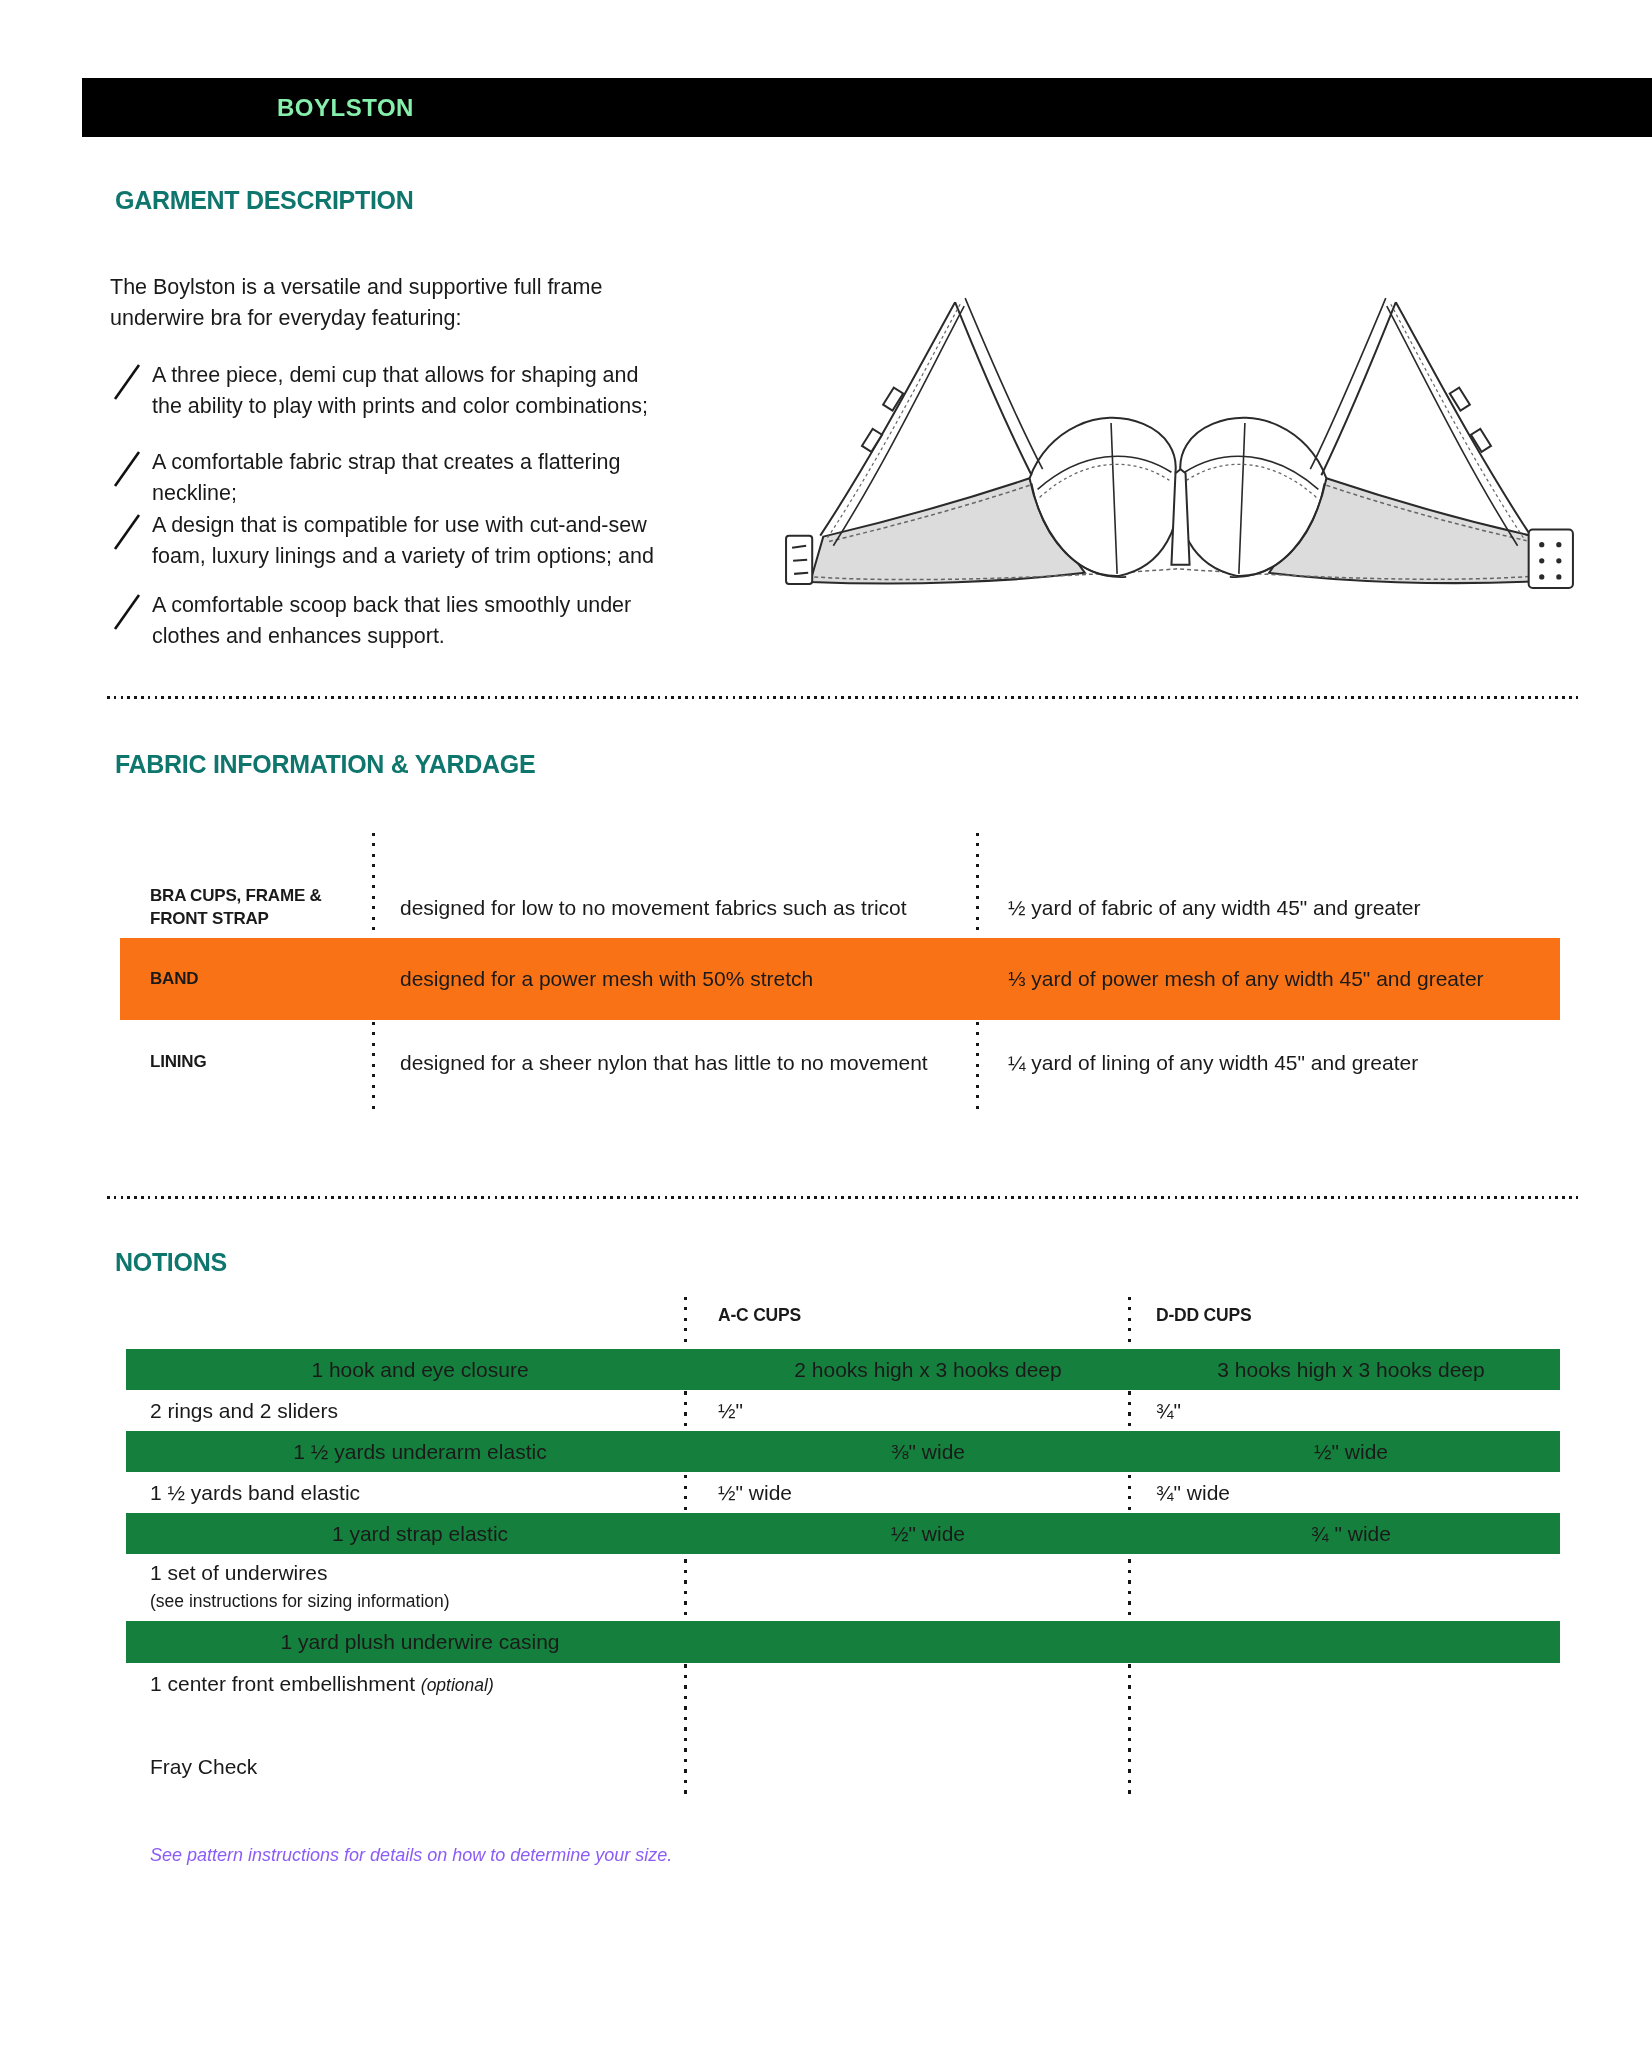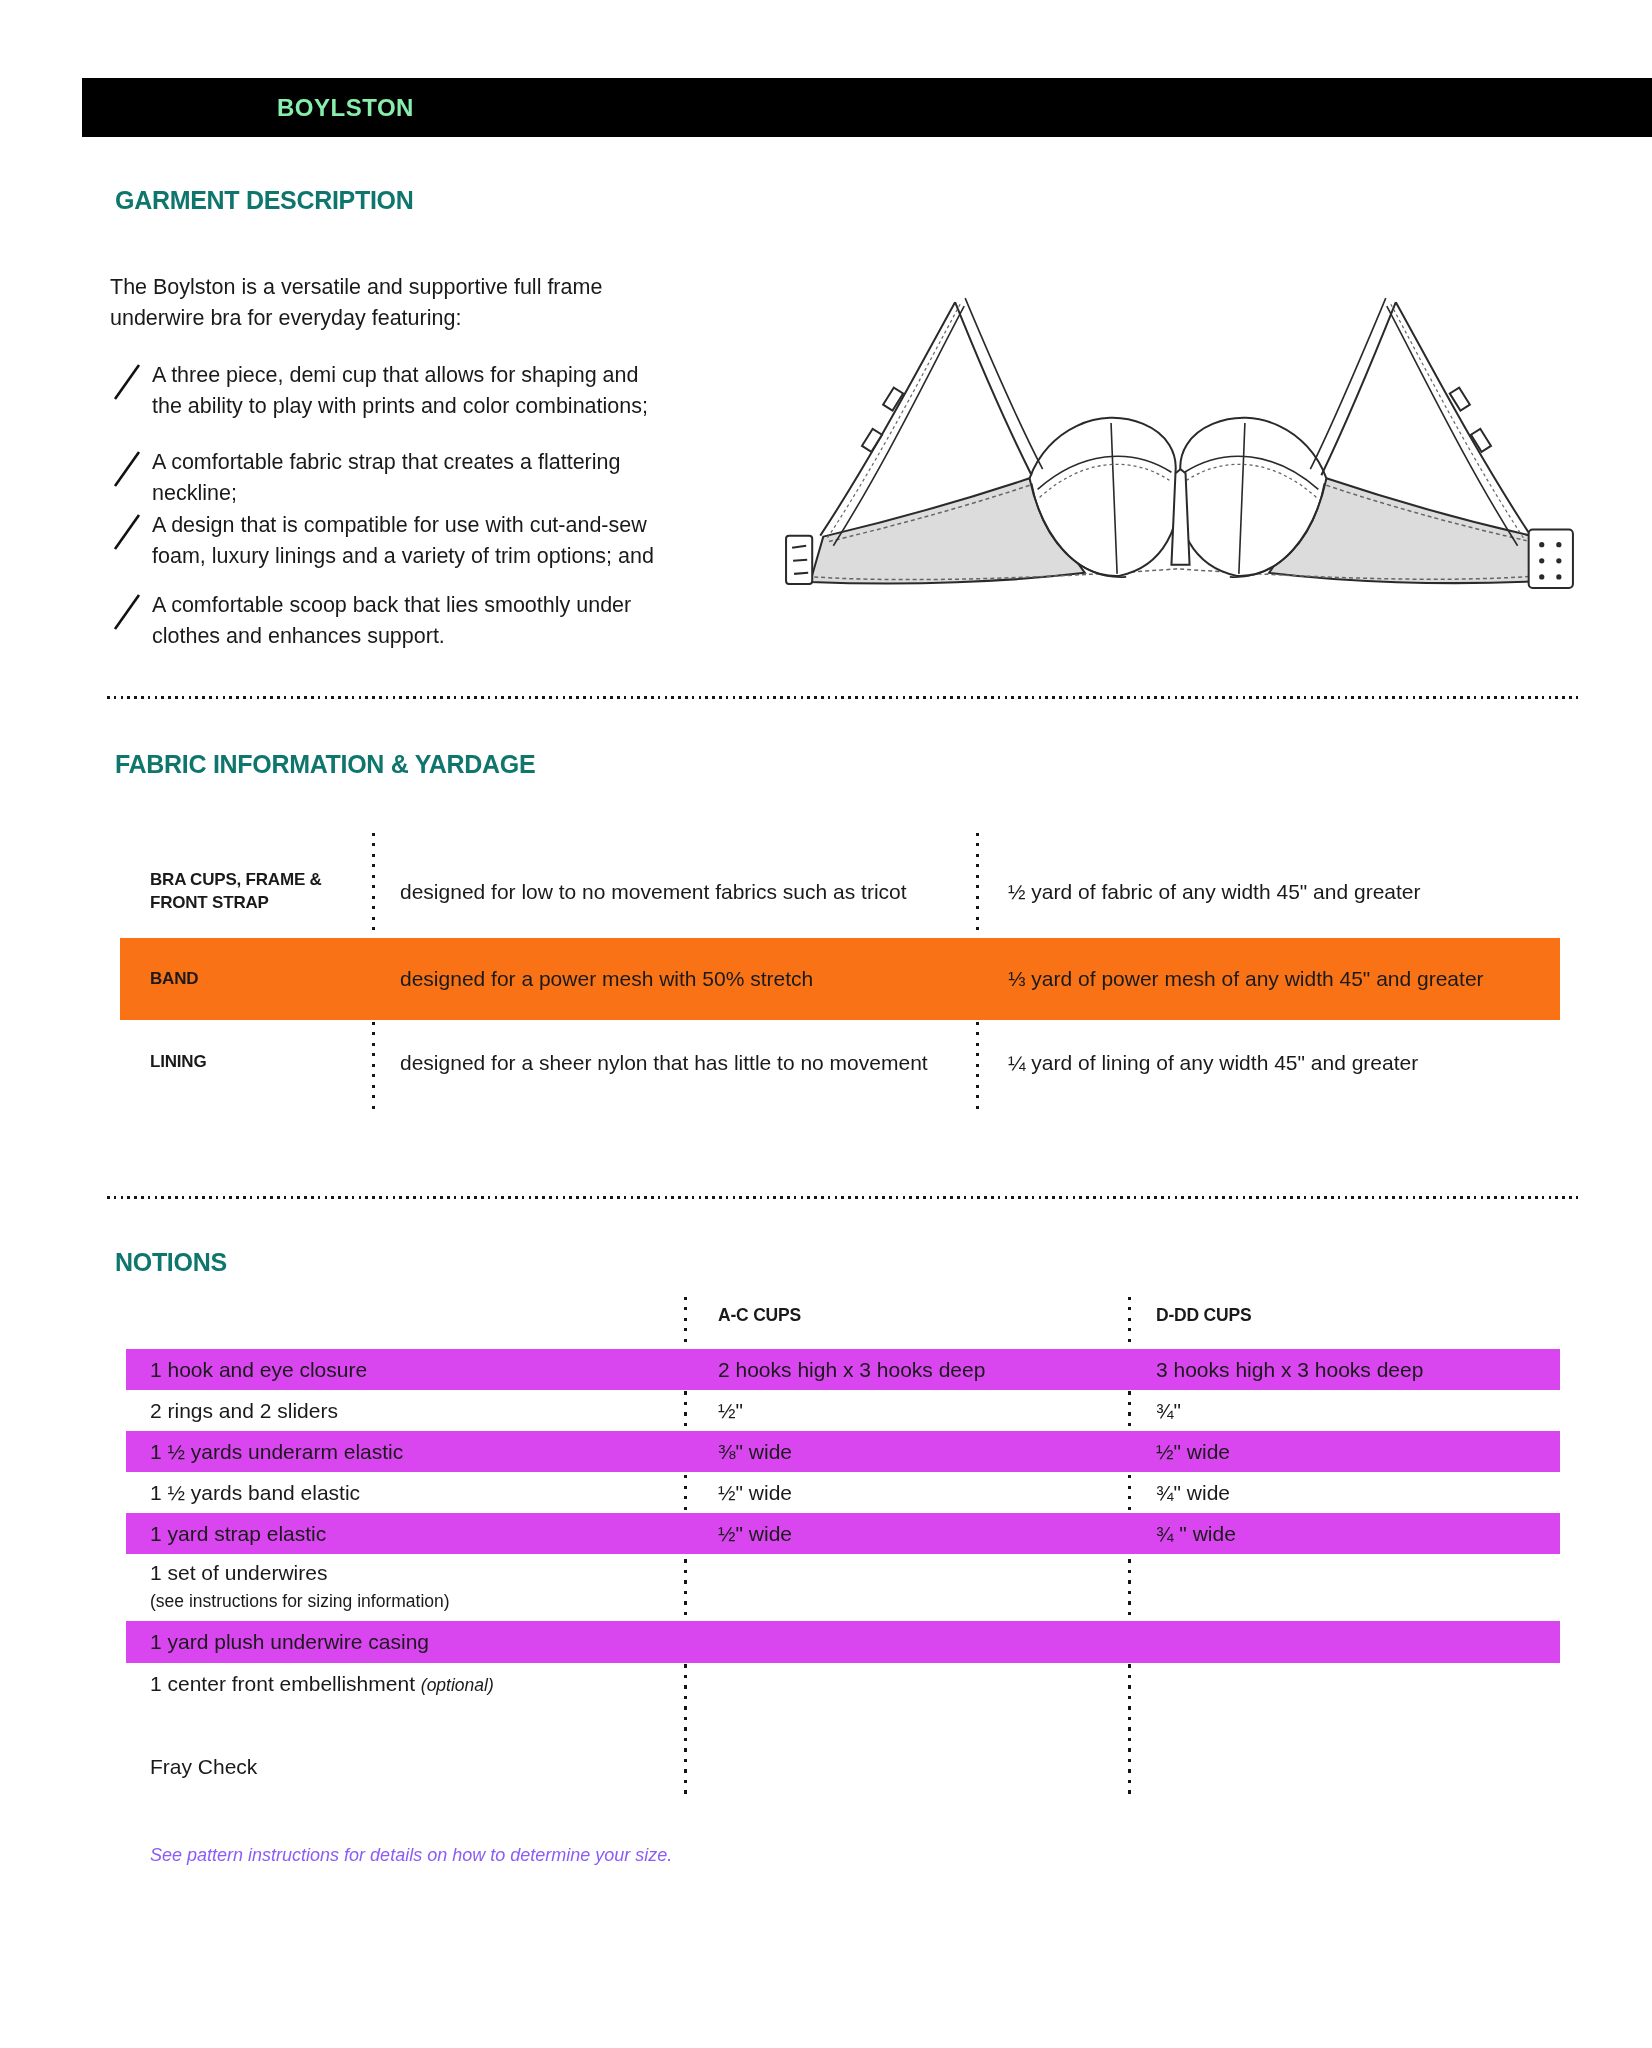--- a/index.html
+++ b/index.html
@@ -30,21 +30,21 @@
   .f-row{position:absolute;left:0;width:1440px;display:flex;align-items:center;}
   .f-row.shaded{background:#f97316;}
   .f-label{position:absolute;left:30px;width:210px;font-size:17px;font-weight:bold;line-height:1.35;letter-spacing:-.2px;}
   .f-desc{position:absolute;left:280px;width:560px;font-size:21px;}
   .f-yard{position:absolute;left:888px;width:540px;font-size:21px;}
 
   
   .notions-table{position:absolute;left:126px;top:1297px;width:1434px;height:500px;}
   .n-colhead{position:absolute;top:8px;font-size:17.5px;font-weight:bold;letter-spacing:-.2px;}
   .n-row{position:absolute;left:0;width:1434px;}
-  .n-row.shaded{background:#d946ef;}
+  .n-row.shaded{background:#15803d;text-align:center;}
   .n-item{position:absolute;left:24px;width:540px;font-size:21px;}
   .n-ac{position:absolute;left:592px;width:420px;font-size:21px;}
   .n-ddd{position:absolute;left:1030px;width:390px;font-size:21px;}
   .cell-mid{top:50%;transform:translateY(-50%);}
   .note-inline{font-style:italic;font-size:17.5px;}
   .note-below{display:block;font-size:17.5px;margin-top:6px;}
 
   .footnote{position:absolute;left:150px;top:1845px;font-size:18px;font-style:italic;color:#8b5cf6;}
 
   .bra-illustration{position:absolute;left:778px;top:272px;width:805px;height:322px;}
@@ -151,21 +151,21 @@
   </svg>
 
   <div class="dotted-h" style="top:696px;"></div>
 
   <div class="section-heading" style="left:115px;top:750px;">FABRIC INFORMATION &amp; YARDAGE</div>
 
   <div class="fabric-table">
     <div class="dotted-v" style="left:252px;top:-12px;height:280px;"></div>
     <div class="dotted-v" style="left:856px;top:-12px;height:280px;"></div>
 
-    <div class="f-row" style="top:0;height:93px;text-decoration:underline;">
+    <div class="f-row" style="top:16px;height:93px;text-decoration:underline;">
       <div class="f-label">BRA CUPS, FRAME  &amp; FRONT STRAP</div>
       <div class="f-desc">designed for low to no movement fabrics such as tricot</div>
       <div class="f-yard">½ yard of fabric of any width 45" and greater</div>
     </div>
     <div class="f-row shaded" style="top:93px;height:82px;">
       <div class="f-label">BAND</div>
       <div class="f-desc">designed for a power mesh with 50% stretch</div>
       <div class="f-yard">⅓ yard of power mesh of any width 45" and greater</div>
     </div>
     <div class="f-row" style="top:175px;height:85px;">

